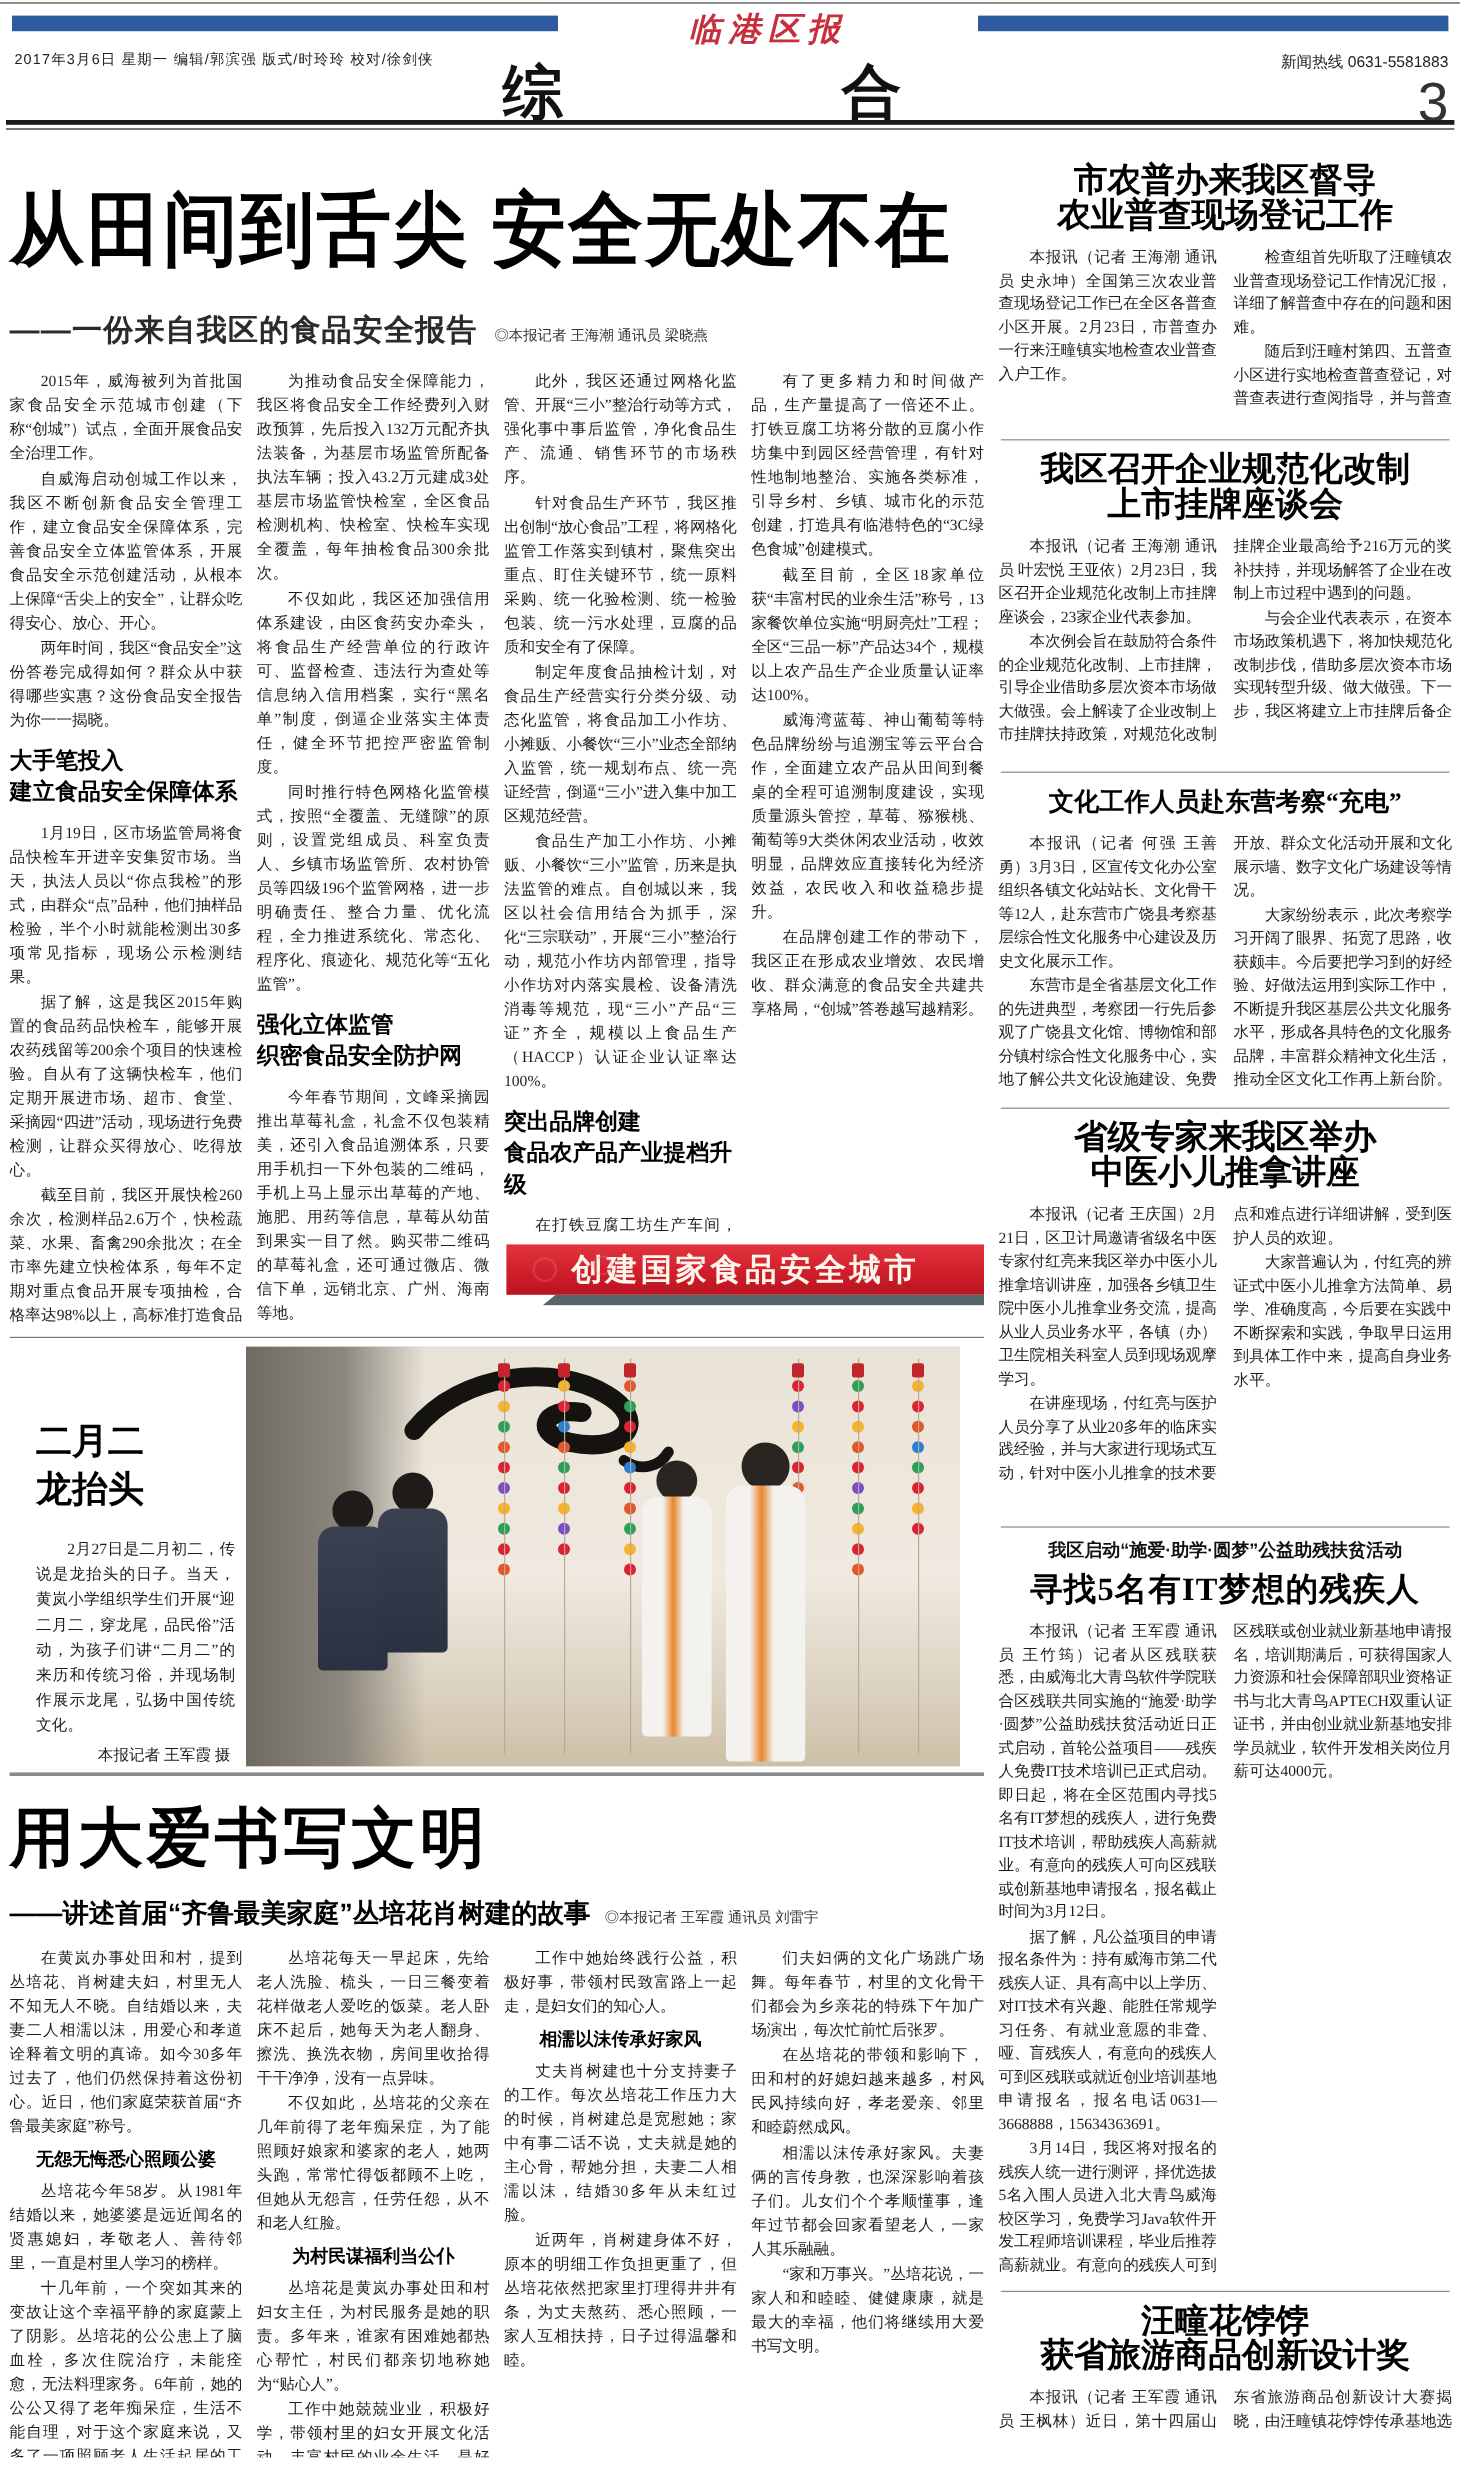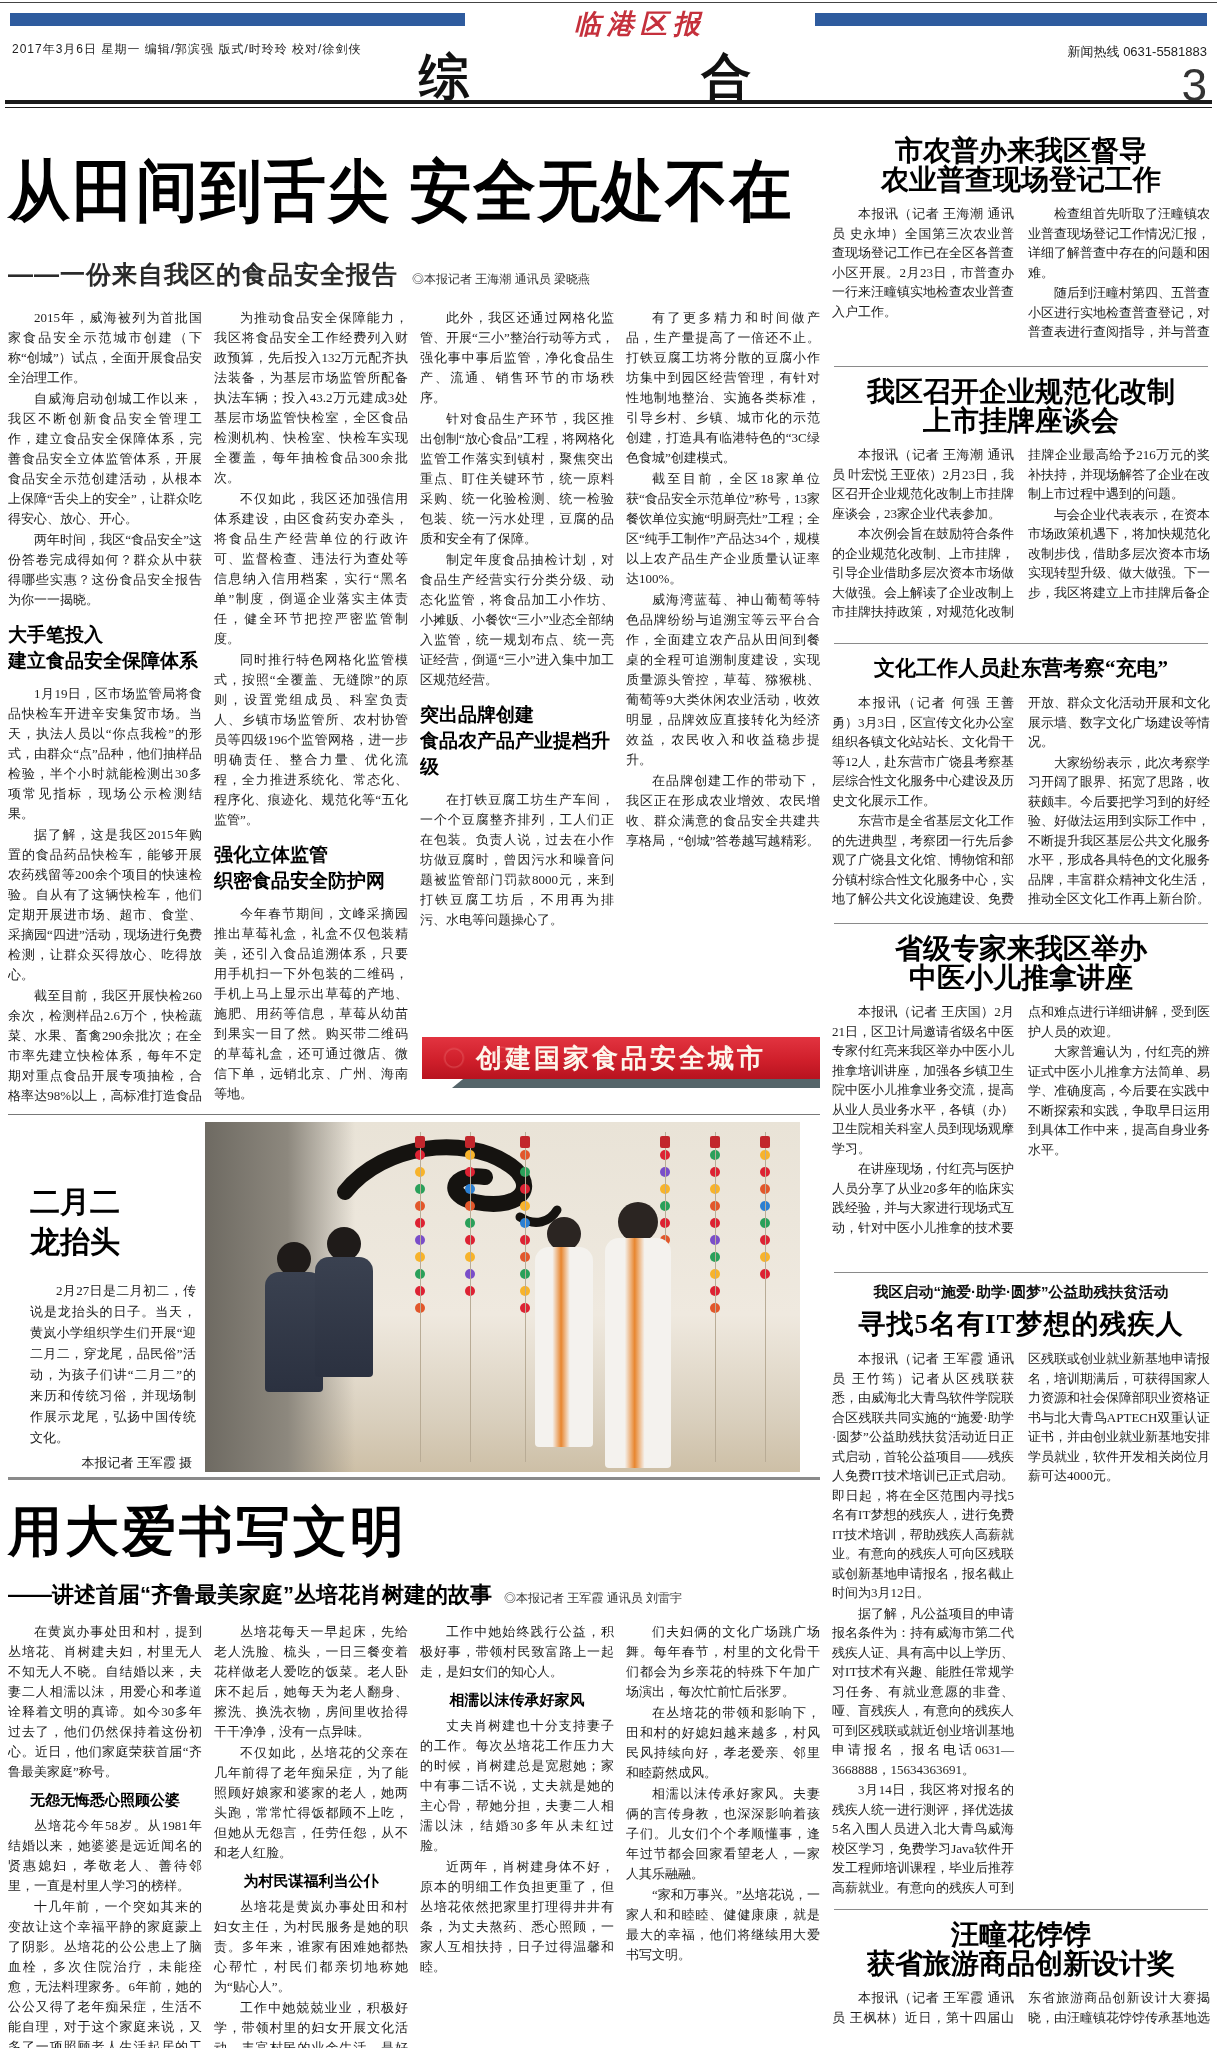--- a/index.html
+++ b/index.html
@@ -129,27 +129,28 @@
         <div class="li-p">不仅如此，我区还加强信用体系建设，由区食药安办牵头，将食品生产经营单位的行政许可、监督检查、违法行为查处等信息纳入信用档案，实行“黑名单”制度，倒逼企业落实主体责任，健全环节把控严密监管制度。</div>
         <div class="li-p">同时推行特色网格化监管模式，按照“全覆盖、无缝隙”的原则，设置党组成员、科室负责人、乡镇市场监管所、农村协管员等四级196个监管网格，进一步明确责任、整合力量、优化流程，全力推进系统化、常态化、程序化、痕迹化、规范化等“五化监管”。</div>
         <div class="li-h">强化立体监管
 织密食品安全防护网</div>
         <div class="li-p">今年春节期间，文峰采摘园推出草莓礼盒，礼盒不仅包装精美，还引入食品追溯体系，只要用手机扫一下外包装的二维码，手机上马上显示出草莓的产地、施肥、用药等信息，草莓从幼苗到果实一目了然。购买带二维码的草莓礼盒，还可通过微店、微信下单，远销北京、广州、海南等地。</div>
       </div>
     <div class="col short">
         <div class="li-p">此外，我区还通过网格化监管、开展“三小”整治行动等方式，强化事中事后监管，净化食品生产、流通、销售环节的市场秩序。</div>
         <div class="li-p">针对食品生产环节，我区推出创制“放心食品”工程，将网格化监管工作落实到镇村，聚焦突出重点、盯住关键环节，统一原料采购、统一化验检测、统一检验包装、统一污水处理，豆腐的品质和安全有了保障。</div>
         <div class="li-p">制定年度食品抽检计划，对食品生产经营实行分类分级、动态化监管，将食品加工小作坊、小摊贩、小餐饮“三小”业态全部纳入监管，统一规划布点、统一亮证经营，倒逼“三小”进入集中加工区规范经营。</div>
+        <div class="li-p">食品生产加工小作坊、小摊贩、小餐饮“三小”监管，历来是执法监管的难点。自创城以来，我区以社会信用结合为抓手，深化“三宗联动”，开展“三小”整治行动，规范小作坊内部管理，指导小作坊对内落实晨检、设备清洗消毒等规范，现“三小”产品“三证”齐全，规模以上食品生产（HACCP）认证企业认证率达100%。</div>
         <div class="li-h">突出品牌创建
 食品农产品产业提档升级</div>
         <div class="li-p">在打铁豆腐工坊生产车间，一个个豆腐整齐排列，工人们正在包装。负责人说，过去在小作坊做豆腐时，曾因污水和噪音问题被监管部门罚款8000元，来到打铁豆腐工坊后，不用再为排污、水电等问题操心了。</div>
       </div>
     <div class="col short">
         <div class="li-p">有了更多精力和时间做产品，生产量提高了一倍还不止。打铁豆腐工坊将分散的豆腐小作坊集中到园区经营管理，有针对性地制地整治、实施各类标准，引导乡村、乡镇、城市化的示范创建，打造具有临港特色的“3C绿色食城”创建模式。</div>
-        <div class="li-p">截至目前，全区18家单位获“食品安全示范单位”称号，13家餐饮单位实施“明厨亮灶”工程；全区“纯手工制作”产品达34个，规模以上农产品生产企业质量认证率达100%。</div>
+        <div class="li-p">截至目前，全区18家单位获“丰富村民的业余生活”称号，13家餐饮单位实施“明厨亮灶”工程；全区“三品一标”产品达34个，规模以上农产品生产企业质量认证率达100%。</div>
         <div class="li-p">威海湾蓝莓、神山葡萄等特色品牌纷纷与追溯宝等云平台合作，全面建立农产品从田间到餐桌的全程可追溯制度建设，实现质量源头管控，草莓、猕猴桃、葡萄等9大类休闲农业活动，收效明显，品牌效应直接转化为经济效益，农民收入和收益稳步提升。</div>
         <div class="li-p">在品牌创建工作的带动下，我区正在形成农业增效、农民增收、群众满意的食品安全共建共享格局，“创城”答卷越写越精彩。</div>
       </div>
   </div>
   <div class="abs banner">
     <div class="banner-swirl"></div>
     <span>创建国家食品安全城市</span>
   </div>
   <div class="abs banner-shadow"></div>
   <div class="abs story-rule"></div>

